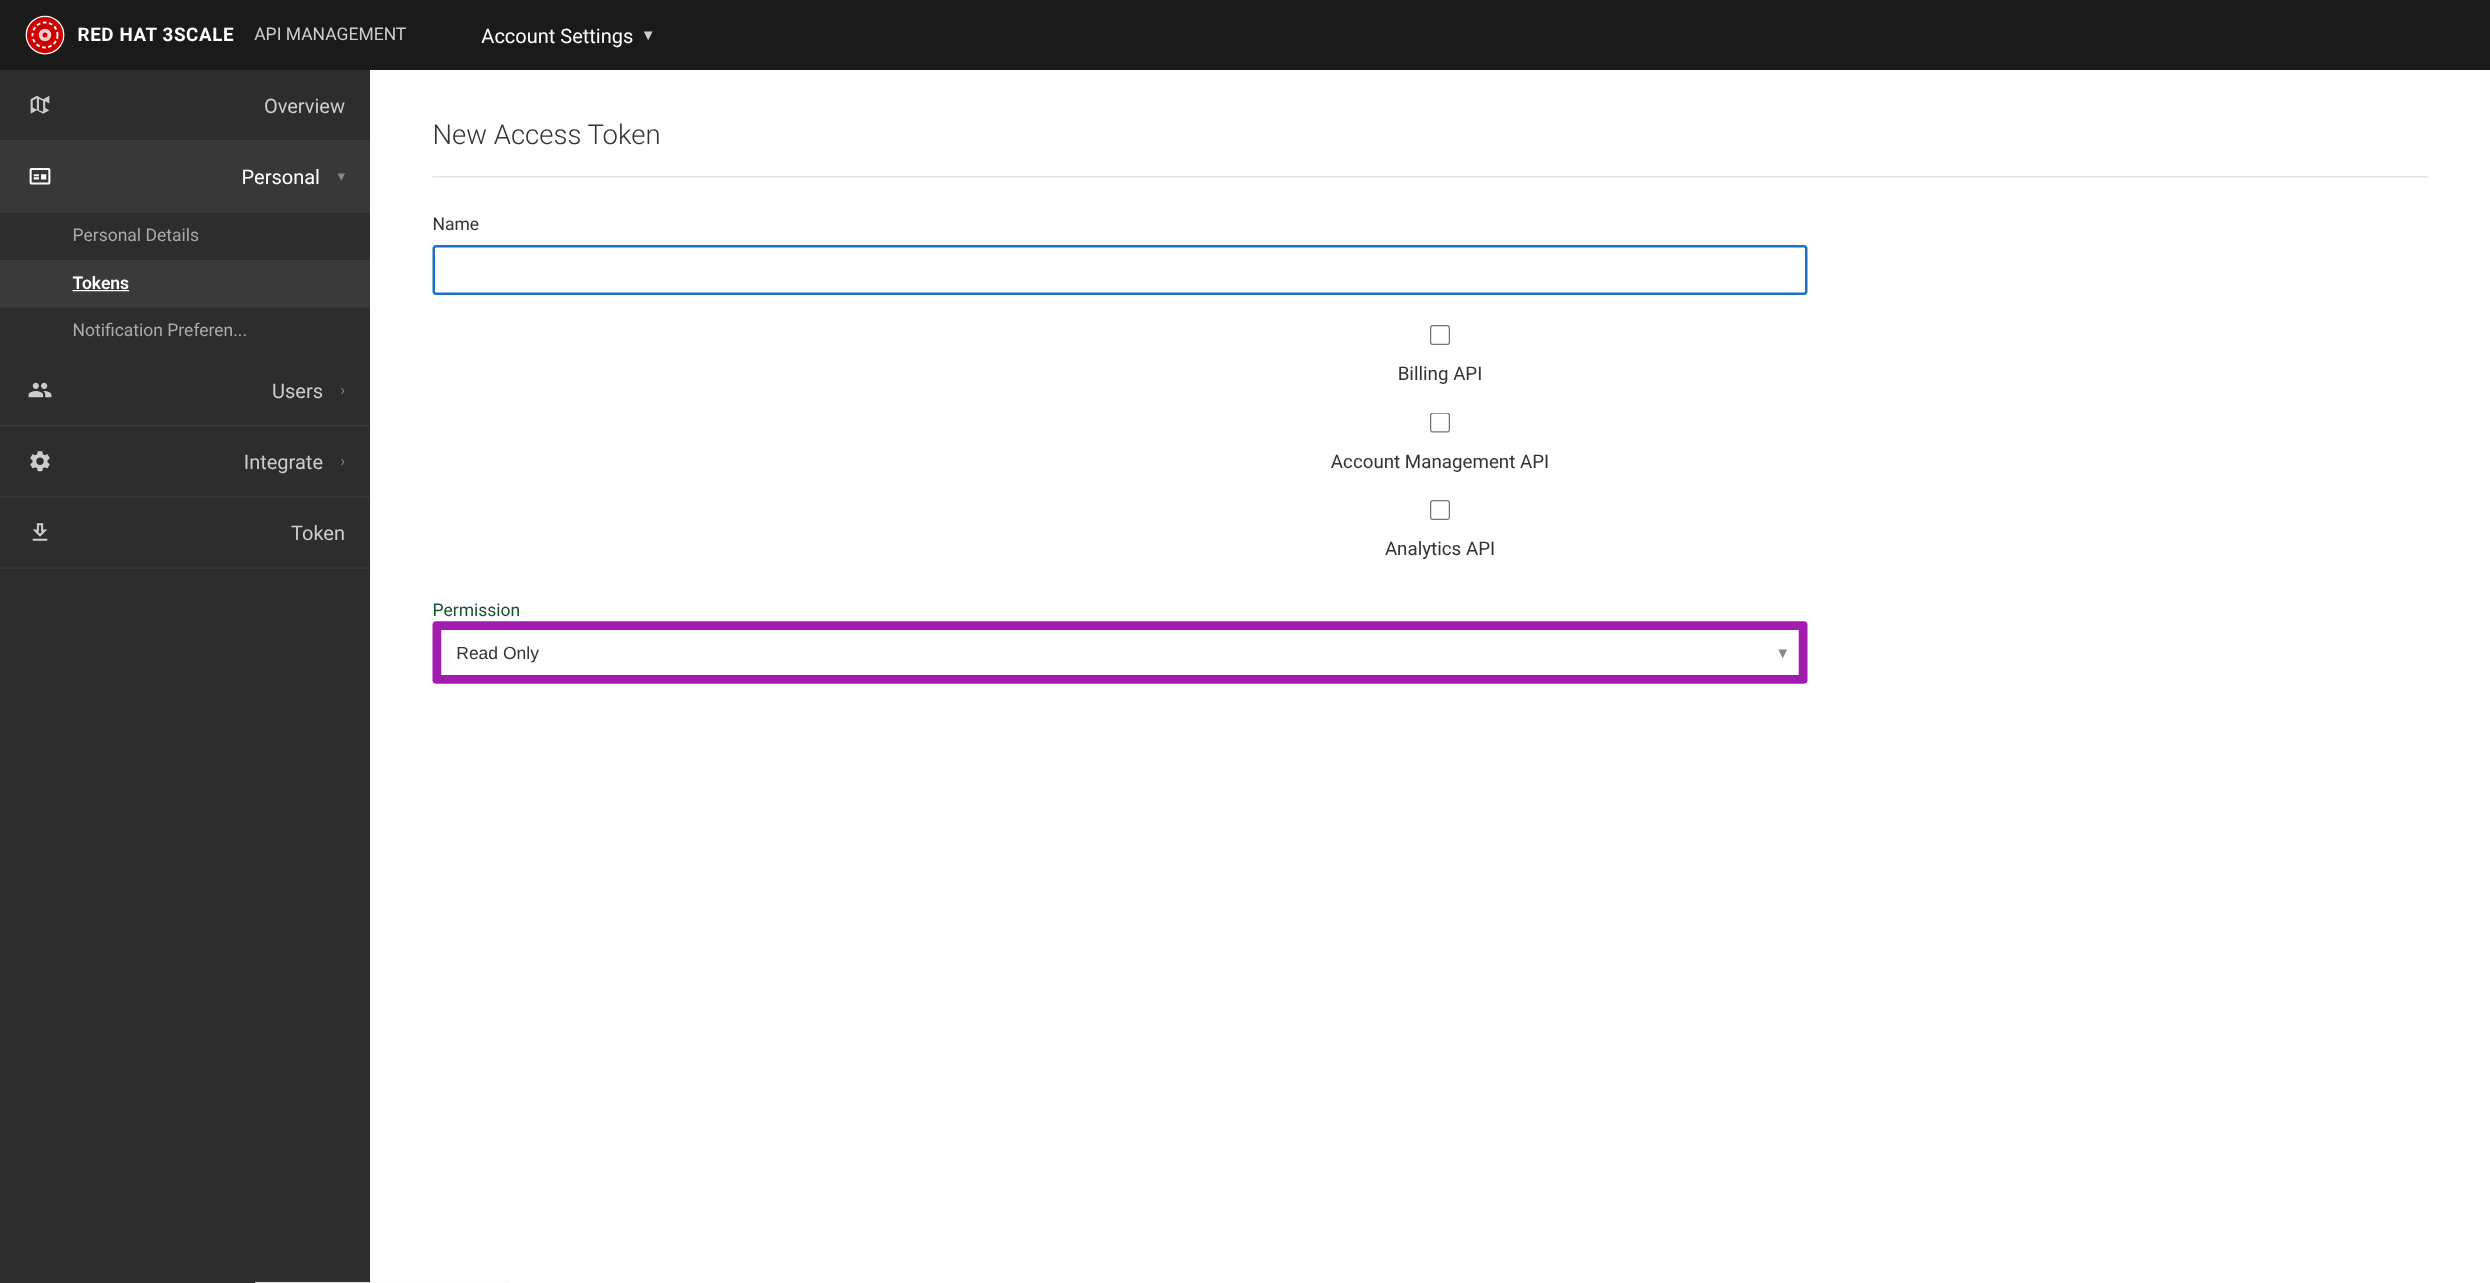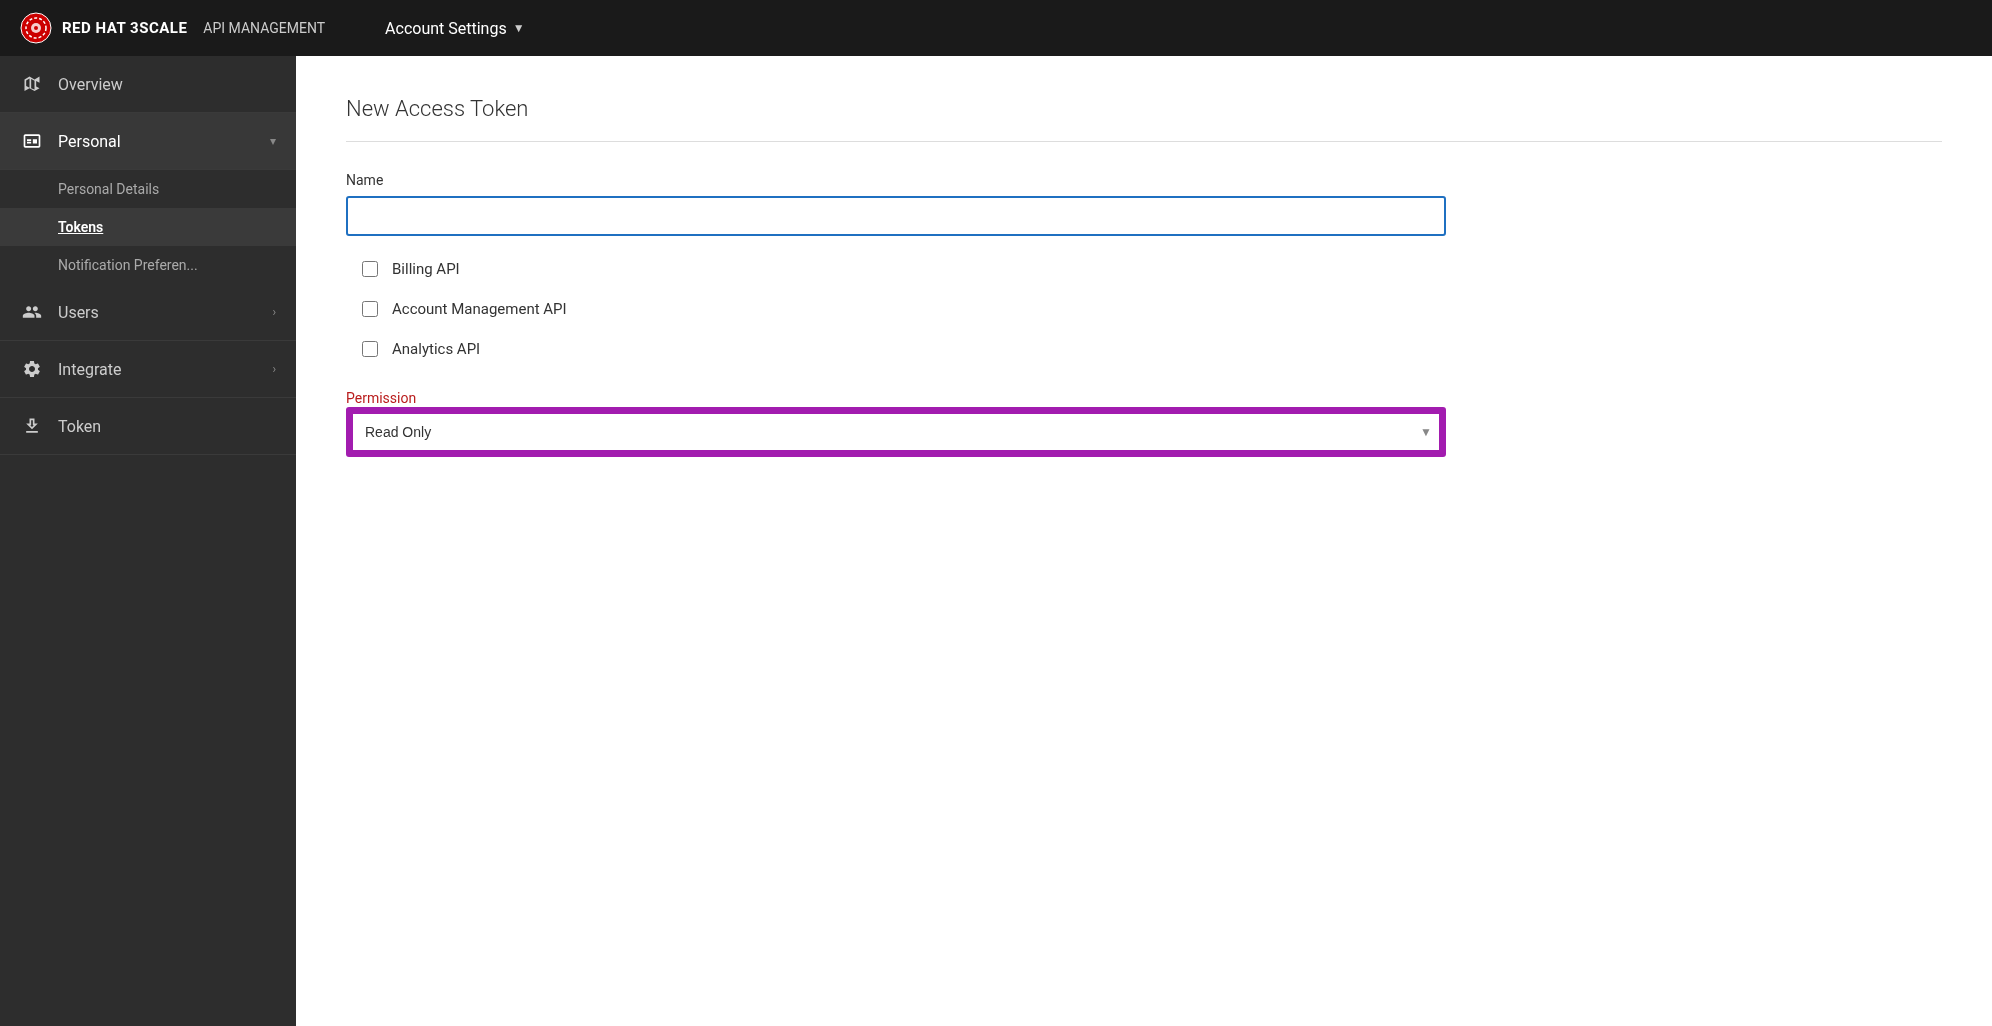--- a/index.html
+++ b/index.html
@@ -56,20 +56,21 @@
       flex: 1;
       overflow: hidden;
     }
 
     
     .sidebar {
       width: 296px;
       background: #2d2d2d;
       flex-shrink: 0;
       overflow-y: auto;
+      text-align: right;
     }
     .sidebar-item {
       display: flex;
       align-items: center;
       padding: 16px 20px;
       color: #ccc;
       font-size: 16px;
       cursor: pointer;
       border-bottom: 1px solid #3a3a3a;
       gap: 14px;
@@ -150,29 +151,30 @@
       margin-left: 16px;
       margin-bottom: 30px;
     }
     .checkbox-item {
       display: flex;
       align-items: center;
       gap: 14px;
       font-size: 15px;
       color: #333;
       cursor: pointer;
+      flex-direction: column;
     }
     .checkbox-item input[type="checkbox"] {
       width: 16px;
       height: 16px;
       cursor: pointer;
     }
     .permission-label {
       font-size: 14px;
-      color: #b91c1c;
+      color: #14532d;
       margin-bottom: 8px;
     }
     .select-wrapper {
       position: relative;
       max-width: 1100px;
     }
     .form-select {
       width: 100%;
       padding: 10px 12px;
       border: 7px solid #a21caf;

